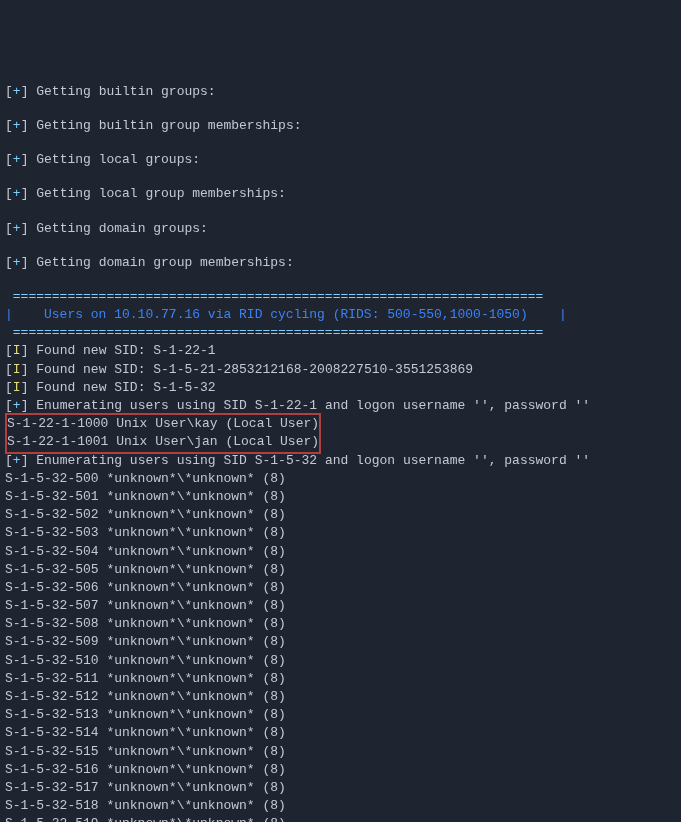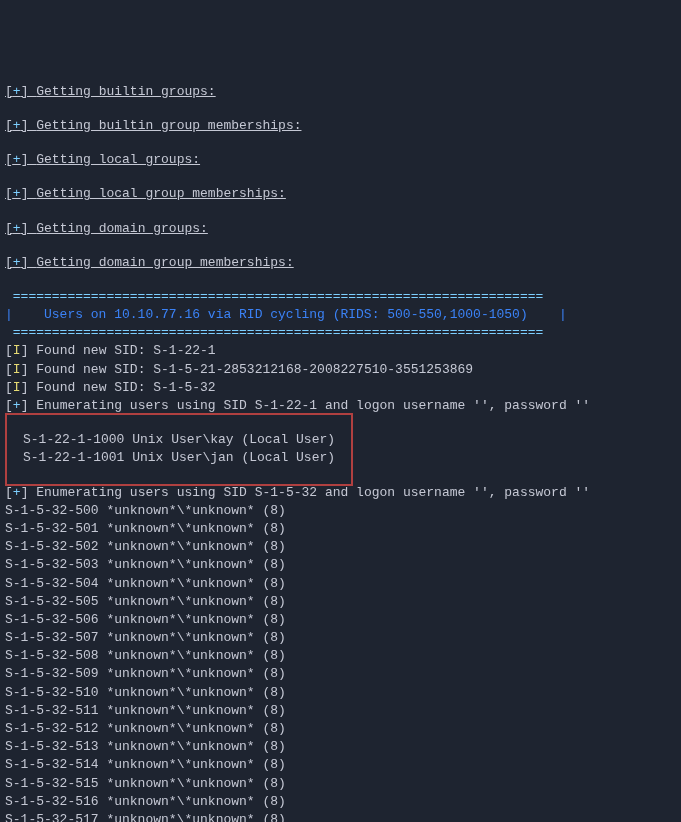--- a/index.html
+++ b/index.html
@@ -12,21 +12,20 @@
       color: #c5c8d4;
       font-family: 'Consolas', 'Monaco', 'Courier New', monospace;
       font-size: 13px;
       line-height: 1.4;
       padding: 10px 5px;
       white-space: pre;
       overflow: hidden;
     }
     .status-line {
       margin-bottom: 16px;
-      text-decoration: underline;
     }
     .plus-sign {
       color: #7dcfff;
     }
     .bracket-white {
       color: #c5c8d4;
     }
     .info-i {
       color: #e6db74;
     }
@@ -36,21 +35,21 @@
     }
     .section-header {
       color: #3b82f6;
     }
     .sid-line, .enum-line {
       color: #c5c8d4;
     }
     .highlighted-box {
       border: 2px solid #b04040;
       display: inline-block;
-      padding: 16px;
+      padding: 0;
       margin: -2px 0;
     }
   </style>
 </head>
 <body>
 
 
 
 <div id="terminal-container"><div class="status-line"><span class="bracket-white">[</span><span class="plus-sign">+</span><span class="bracket-white">] </span><span>Getting builtin groups:</span></div><div class="status-line"><span class="bracket-white">[</span><span class="plus-sign">+</span><span class="bracket-white">] </span><span>Getting builtin group memberships:</span></div><div class="status-line"><span class="bracket-white">[</span><span class="plus-sign">+</span><span class="bracket-white">] </span><span>Getting local groups:</span></div><div class="status-line"><span class="bracket-white">[</span><span class="plus-sign">+</span><span class="bracket-white">] </span><span>Getting local group memberships:</span></div><div class="status-line"><span class="bracket-white">[</span><span class="plus-sign">+</span><span class="bracket-white">] </span><span>Getting domain groups:</span></div><div class="status-line"><span class="bracket-white">[</span><span class="plus-sign">+</span><span class="bracket-white">] </span><span>Getting domain group memberships:</span></div><div class="section-divider"> ==================================================================== </div><div class="section-header">|    Users on 10.10.77.16 via RID cycling (RIDS: 500-550,1000-1050)    |</div><div class="section-divider" style="margin-top:0"> ==================================================================== </div><div class="sid-line"><span class="bracket-white">[</span><span class="info-i">I</span><span class="bracket-white">] </span><span>Found new SID: S-1-22-1</span></div><div class="sid-line"><span class="bracket-white">[</span><span class="info-i">I</span><span class="bracket-white">] </span><span>Found new SID: S-1-5-21-2853212168-2008227510-3551253869</span></div><div class="sid-line"><span class="bracket-white">[</span><span class="info-i">I</span><span class="bracket-white">] </span><span>Found new SID: S-1-5-32</span></div><div class="enum-line"><span class="bracket-white">[</span><span class="plus-sign">+</span><span class="bracket-white">] </span><span>Enumerating users using SID S-1-22-1 and logon username '', password ''</span></div><div class="highlighted-box"><div>S-1-22-1-1000 Unix User\kay (Local User)</div><div>S-1-22-1-1001 Unix User\jan (Local User)</div></div><div class="enum-line"><span class="bracket-white">[</span><span class="plus-sign">+</span><span class="bracket-white">] </span><span>Enumerating users using SID S-1-5-32 and logon username '', password ''</span></div><div class="sid-line">S-1-5-32-500 *unknown*\*unknown* (8)</div><div class="sid-line">S-1-5-32-501 *unknown*\*unknown* (8)</div><div class="sid-line">S-1-5-32-502 *unknown*\*unknown* (8)</div><div class="sid-line">S-1-5-32-503 *unknown*\*unknown* (8)</div><div class="sid-line">S-1-5-32-504 *unknown*\*unknown* (8)</div><div class="sid-line">S-1-5-32-505 *unknown*\*unknown* (8)</div><div class="sid-line">S-1-5-32-506 *unknown*\*unknown* (8)</div><div class="sid-line">S-1-5-32-507 *unknown*\*unknown* (8)</div><div class="sid-line">S-1-5-32-508 *unknown*\*unknown* (8)</div><div class="sid-line">S-1-5-32-509 *unknown*\*unknown* (8)</div><div class="sid-line">S-1-5-32-510 *unknown*\*unknown* (8)</div><div class="sid-line">S-1-5-32-511 *unknown*\*unknown* (8)</div><div class="sid-line">S-1-5-32-512 *unknown*\*unknown* (8)</div><div class="sid-line">S-1-5-32-513 *unknown*\*unknown* (8)</div><div class="sid-line">S-1-5-32-514 *unknown*\*unknown* (8)</div><div class="sid-line">S-1-5-32-515 *unknown*\*unknown* (8)</div><div class="sid-line">S-1-5-32-516 *unknown*\*unknown* (8)</div><div class="sid-line">S-1-5-32-517 *unknown*\*unknown* (8)</div><div class="sid-line">S-1-5-32-518 *unknown*\*unknown* (8)</div><div class="sid-line">S-1-5-32-519 *unknown*\*unknown* (8)</div></div>
 

